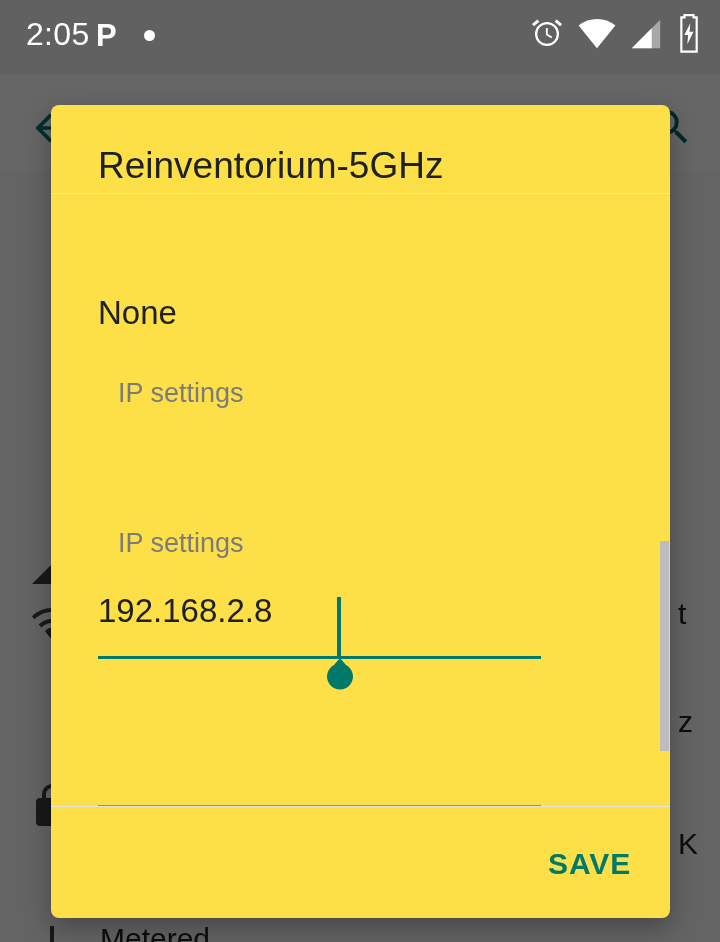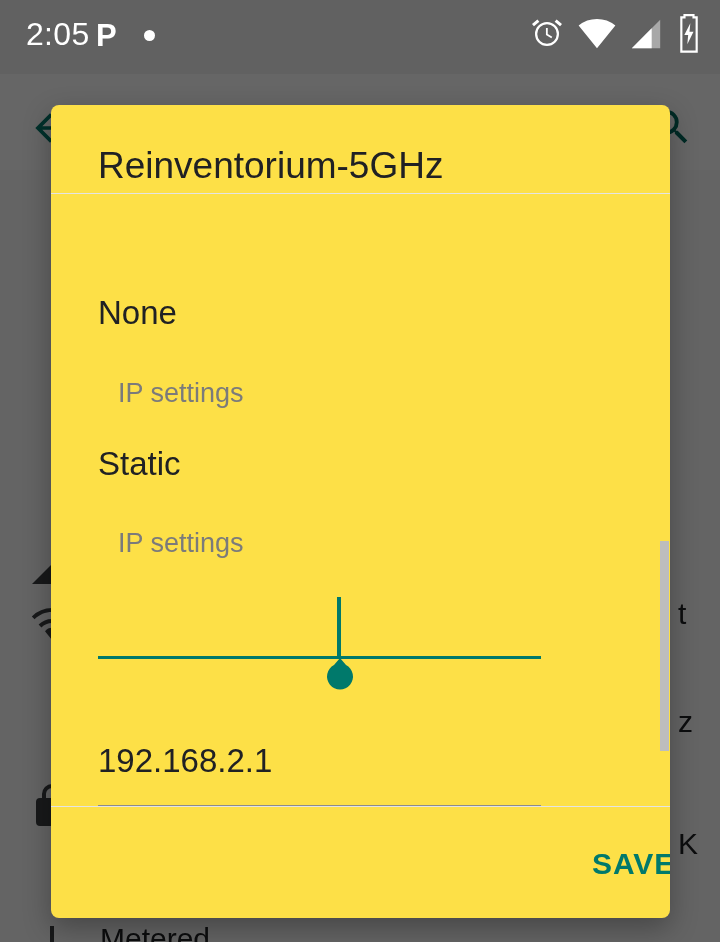--- a/index.html
+++ b/index.html
@@ -228,21 +228,21 @@
     font-weight: bold;
     letter-spacing: 0.9px;
     background: transparent;
     border: none;
     padding: 0;
     cursor: pointer;
     font-family: "Liberation Sans", "DejaVu Sans", sans-serif;
     white-space: nowrap;
   }
   #btn-cancel { left: 338px; }
-  #btn-save   { left: 497px; margin-left: 44px; }
+  #btn-save   { left: 497px; }
 </style>
 </head>
 <body>
 
 <div id="screen">
 
   <div class="bg-layer">
 
     <div class="bg-appbar"></div>
 
@@ -348,33 +348,32 @@
 
     <div class="dlg-title">Reinventorium-5GHz</div>
     <div class="dlg-divider-top"></div>
 
     <div class="dlg-content">
 
       <div class="c-value" style="top:100px">None</div>
       <div class="c-dropdown-arrow" style="left:527px; top:128px"></div>
 
       <div class="c-label" style="top:184px">IP settings</div>
-      <div class="c-value" style="top:251px">Static</div>
       <div class="c-dropdown-arrow" style="left:527px; top:279px"></div>
 
       <div class="c-label" style="top:334px">IP settings</div>
+      <div class="c-value" style="top:398px">192.168.2.8</div>
       <div class="c-caret" style="left:286px; top:403px; height:60px"></div>
       <div class="c-underline focused" style="top:462px"></div>
       <div class="c-handle" style="left:268px; top:464px">
         <svg width="42" height="42" viewBox="0 0 42 42">
           <path d="M21 0 L27 7 A13 13 0 1 1 15 7 Z" fill="#00796b"></path>
         </svg>
       </div>
 
-      <div class="c-value" style="top:548px">192.168.2.1</div>
       <div class="c-underline" style="top:611px"></div>
 
     </div>
 
     <div class="dlg-scrollbar-track">
       <div class="dlg-scrollbar-thumb"></div>
     </div>
 
     <div class="dlg-divider-bottom"></div>
 

